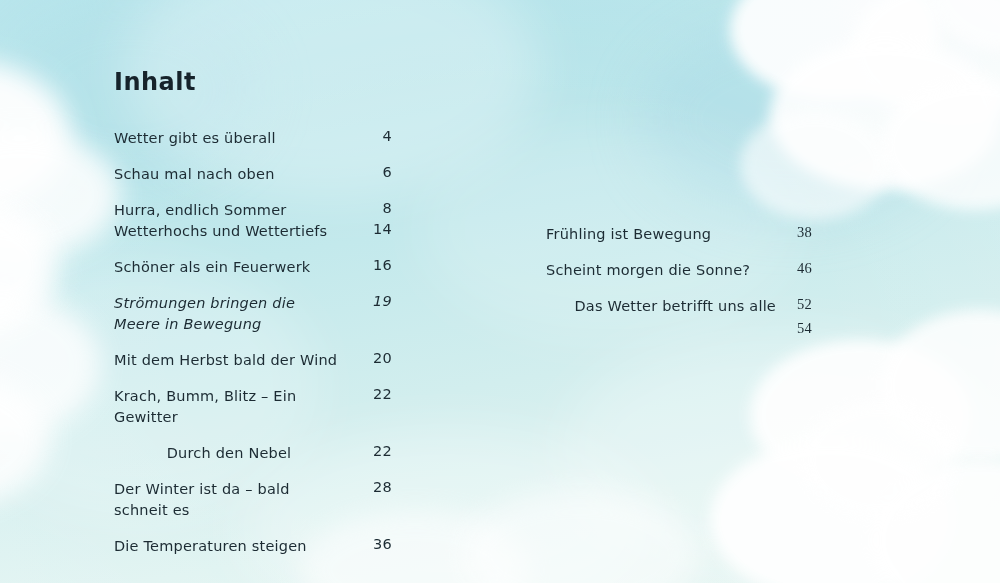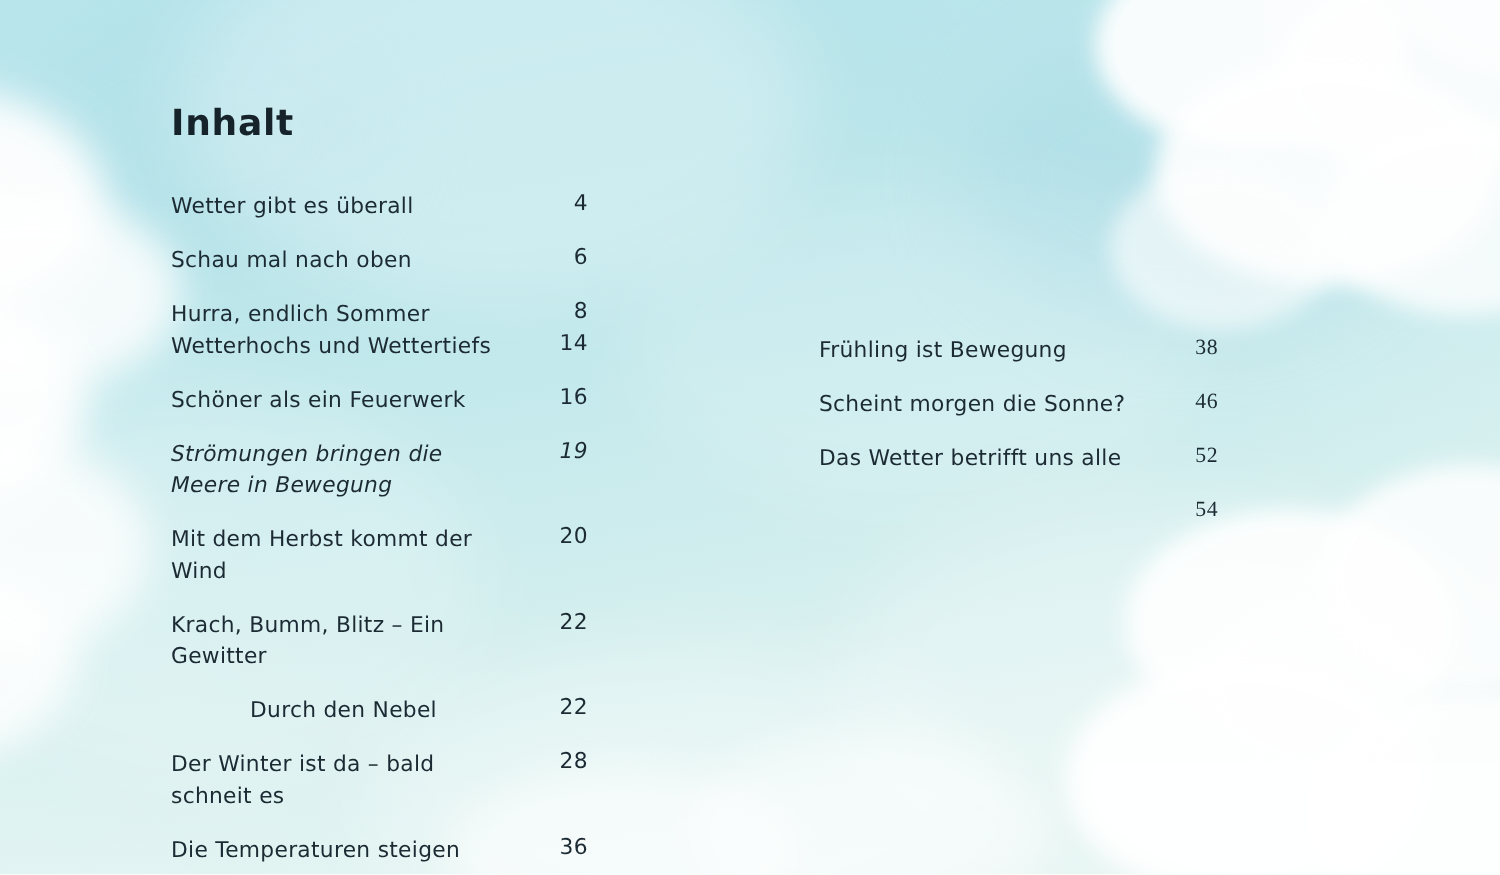--- a/index.html
+++ b/index.html
@@ -189,21 +189,21 @@
         <span class="title">Schöner als ein Feuerwerk</span>
         <span class="page">16</span>
       </div>
 
       <div class="toc-entry" style="margin-bottom:15px;font-style:italic;">
         <span class="title">Strömungen bringen die Meere in Bewegung</span>
         <span class="page">19</span>
       </div>
 
       <div class="toc-entry" style="margin-bottom:15px;">
-        <span class="title">Mit dem Herbst kommt der Wind</span>
+        <span class="title">Mit dem Herbst bald der Wind</span>
         <span class="page">20</span>
       </div>
 
       <div class="toc-entry" style="margin-bottom:15px;">
         <span class="title">Krach, Bumm, Blitz – Ein Gewitter</span>
         <span class="page">22</span>
       </div>
 
       <div class="toc-entry" style="margin-bottom:15px;text-align:center;">
         <span class="title">Durch den Nebel</span>
@@ -227,21 +227,21 @@
       <div class="toc-entry" style="margin-bottom:15px;">
         <span class="title">Frühling ist Bewegung</span>
         <span class="page">38</span>
       </div>
 
       <div class="toc-entry" style="margin-bottom:15px;">
         <span class="title">Scheint morgen die Sonne?</span>
         <span class="page">46</span>
       </div>
 
-      <div class="toc-entry" style="margin-bottom:15px;">
+      <div class="toc-entry" style="margin-bottom:3px;text-align:right;">
         <span class="title">Das Wetter betrifft uns alle</span>
         <span class="page">52</span>
       </div>
 
       <div class="toc-entry">
         <span class="page">54</span>
       </div>
 
     </div>
 

